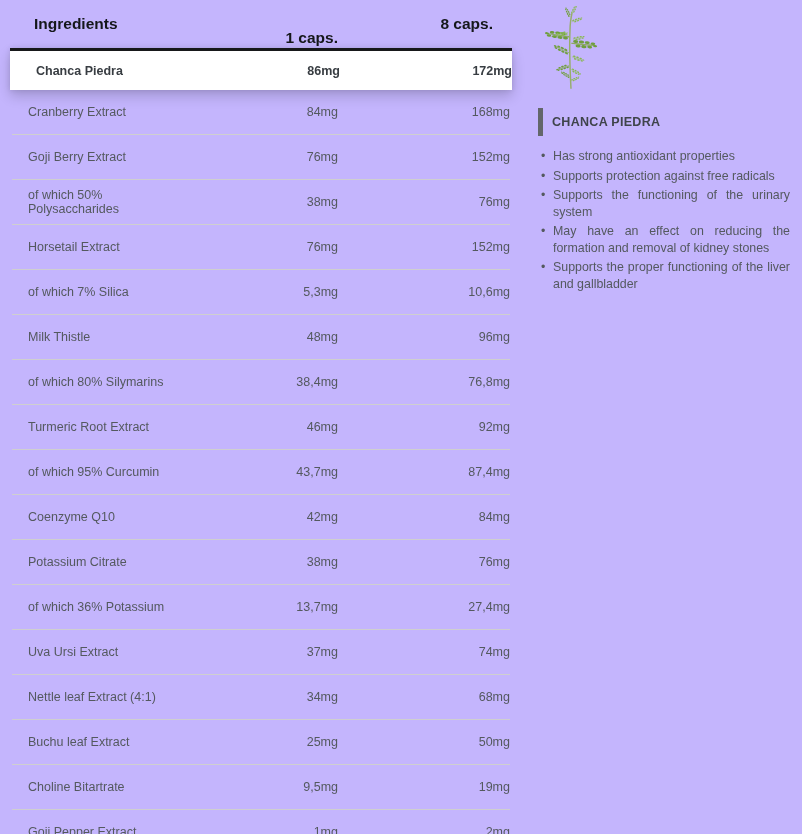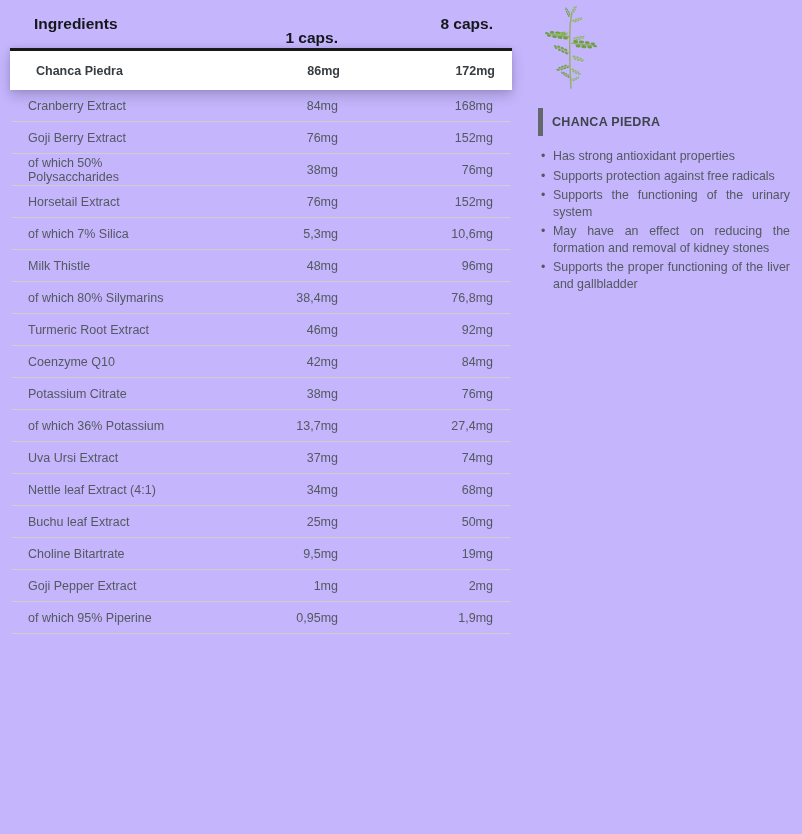--- a/index.html
+++ b/index.html
@@ -13,25 +13,25 @@
   .thead .c-name{padding-left:22px;}
   .thead .c-one{text-align:right;padding-left:26px;margin-top:28px;}
   .thead .c-two{text-align:right;padding-right:17px;}
 
   .card{position:relative;z-index:2;width:502px;margin-left:-2px;height:42px;
         background:#ffffff;border-top:3px solid #17181a;box-sizing:border-box;
         box-shadow:0 6px 12px rgba(0,0,0,.18), 0 0 5px rgba(0,0,0,.10);
         font-size:12.5px;font-weight:700;color:#383d42;}
   .card .c-name{padding-left:26px;}
 
-  .row{height:32px;box-sizing:border-box;border-bottom:1px solid #cfcfcf;
+  .row{height:45px;box-sizing:border-box;border-bottom:1px solid #cfcfcf;
        font-size:12.5px;color:#54595f;}
   .c-name{padding-left:16px;}
   .c-one{text-align:right;}
-  .c-two{text-align:right;padding-right:17px;}
+  .c-two{text-align:right;padding-right:0;}
 
   
   .sidebar{position:absolute;left:538px;top:2px;width:252px;}
   .plant{display:block;margin:4px 0 0 2px;}
   .info-heading{display:flex;align-items:center;margin-top:16px;}
   .accent-bar{width:5px;height:28px;background:#63666a;margin-right:9px;flex:none;}
   .info-heading h3{margin:0;font-size:12.5px;font-weight:700;letter-spacing:.3px;color:#3f444b;}
   ul.benefits{margin:12px 0 0 2px;padding:0;list-style:none;}
   ul.benefits li{position:relative;padding-left:13px;margin-bottom:3px;
                  font-size:12.4px;line-height:16.5px;color:#54595f;text-align:justify;}
@@ -88,20 +88,25 @@
     </div>
     <div class="grid row">
       <div class="c-name">of which 80% Silymarins</div>
       <div class="c-one">38,4mg</div>
       <div class="c-two">76,8mg</div>
     </div>
     <div class="grid row">
       <div class="c-name">Turmeric Root Extract</div>
       <div class="c-one">46mg</div>
       <div class="c-two">92mg</div>
+    </div>
+    <div class="grid row">
+      <div class="c-name">of which 95% Curcumin</div>
+      <div class="c-one">43,7mg</div>
+      <div class="c-two">87,4mg</div>
     </div>
     <div class="grid row">
       <div class="c-name">Coenzyme Q10</div>
       <div class="c-one">42mg</div>
       <div class="c-two">84mg</div>
     </div>
     <div class="grid row">
       <div class="c-name">Potassium Citrate</div>
       <div class="c-one">38mg</div>
       <div class="c-two">76mg</div>

